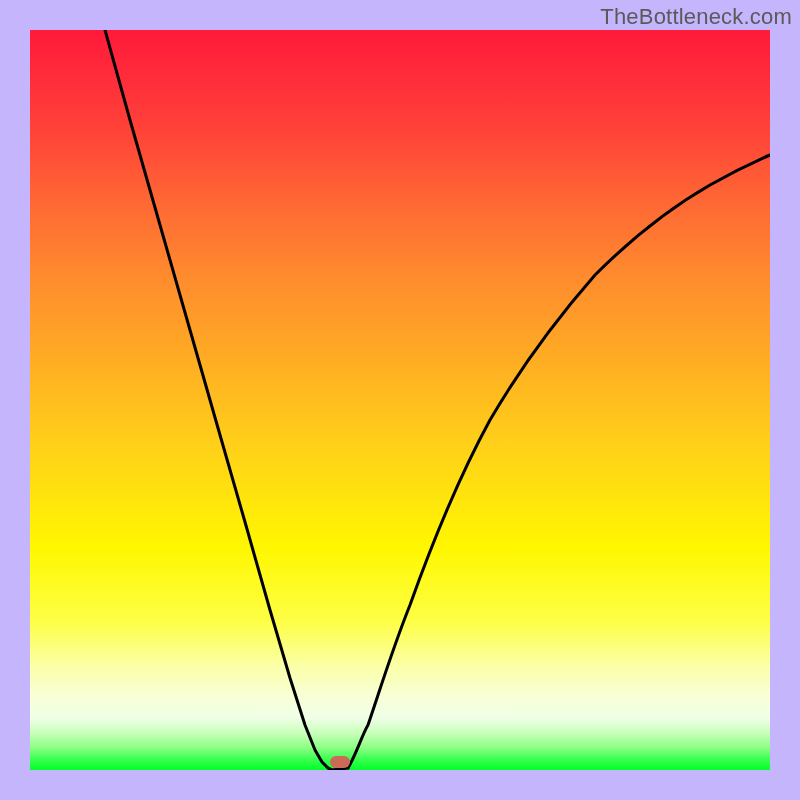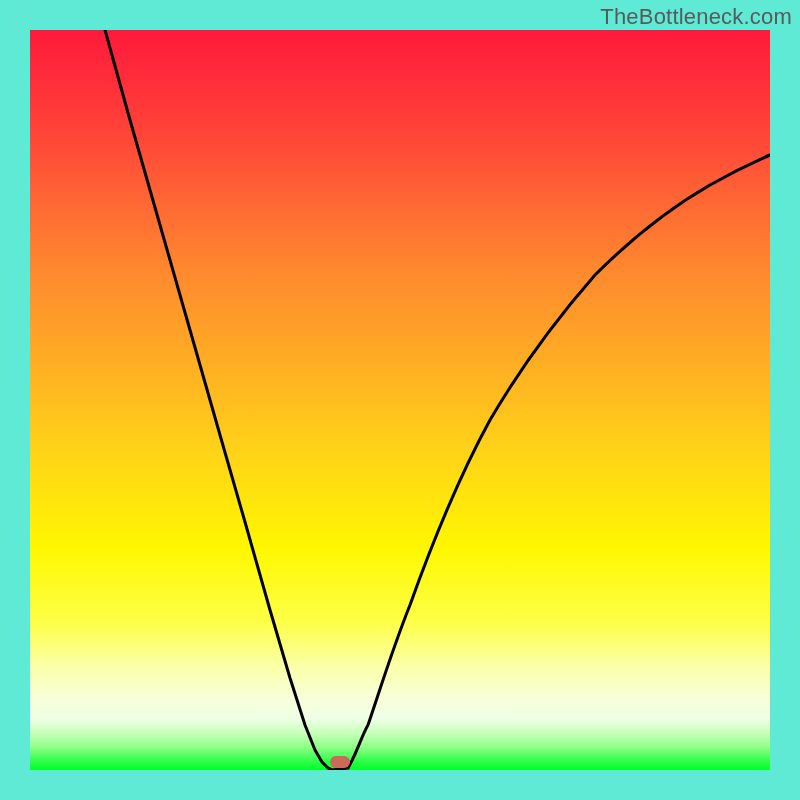--- a/index.html
+++ b/index.html
@@ -9,21 +9,21 @@
     height: 800px;
     background: #000;
     overflow: hidden;
   }
   .frame {
     position: absolute;
     left: 0;
     top: 0;
     width: 800px;
     height: 800px;
-    background: #5eead4;
+    background: #c4b5fd;
   }
   .plot-area {
     position: absolute;
     left: 30px;
     top: 30px;
     width: 740px;
     height: 740px;
     overflow: hidden;
   }
   .gradient {

